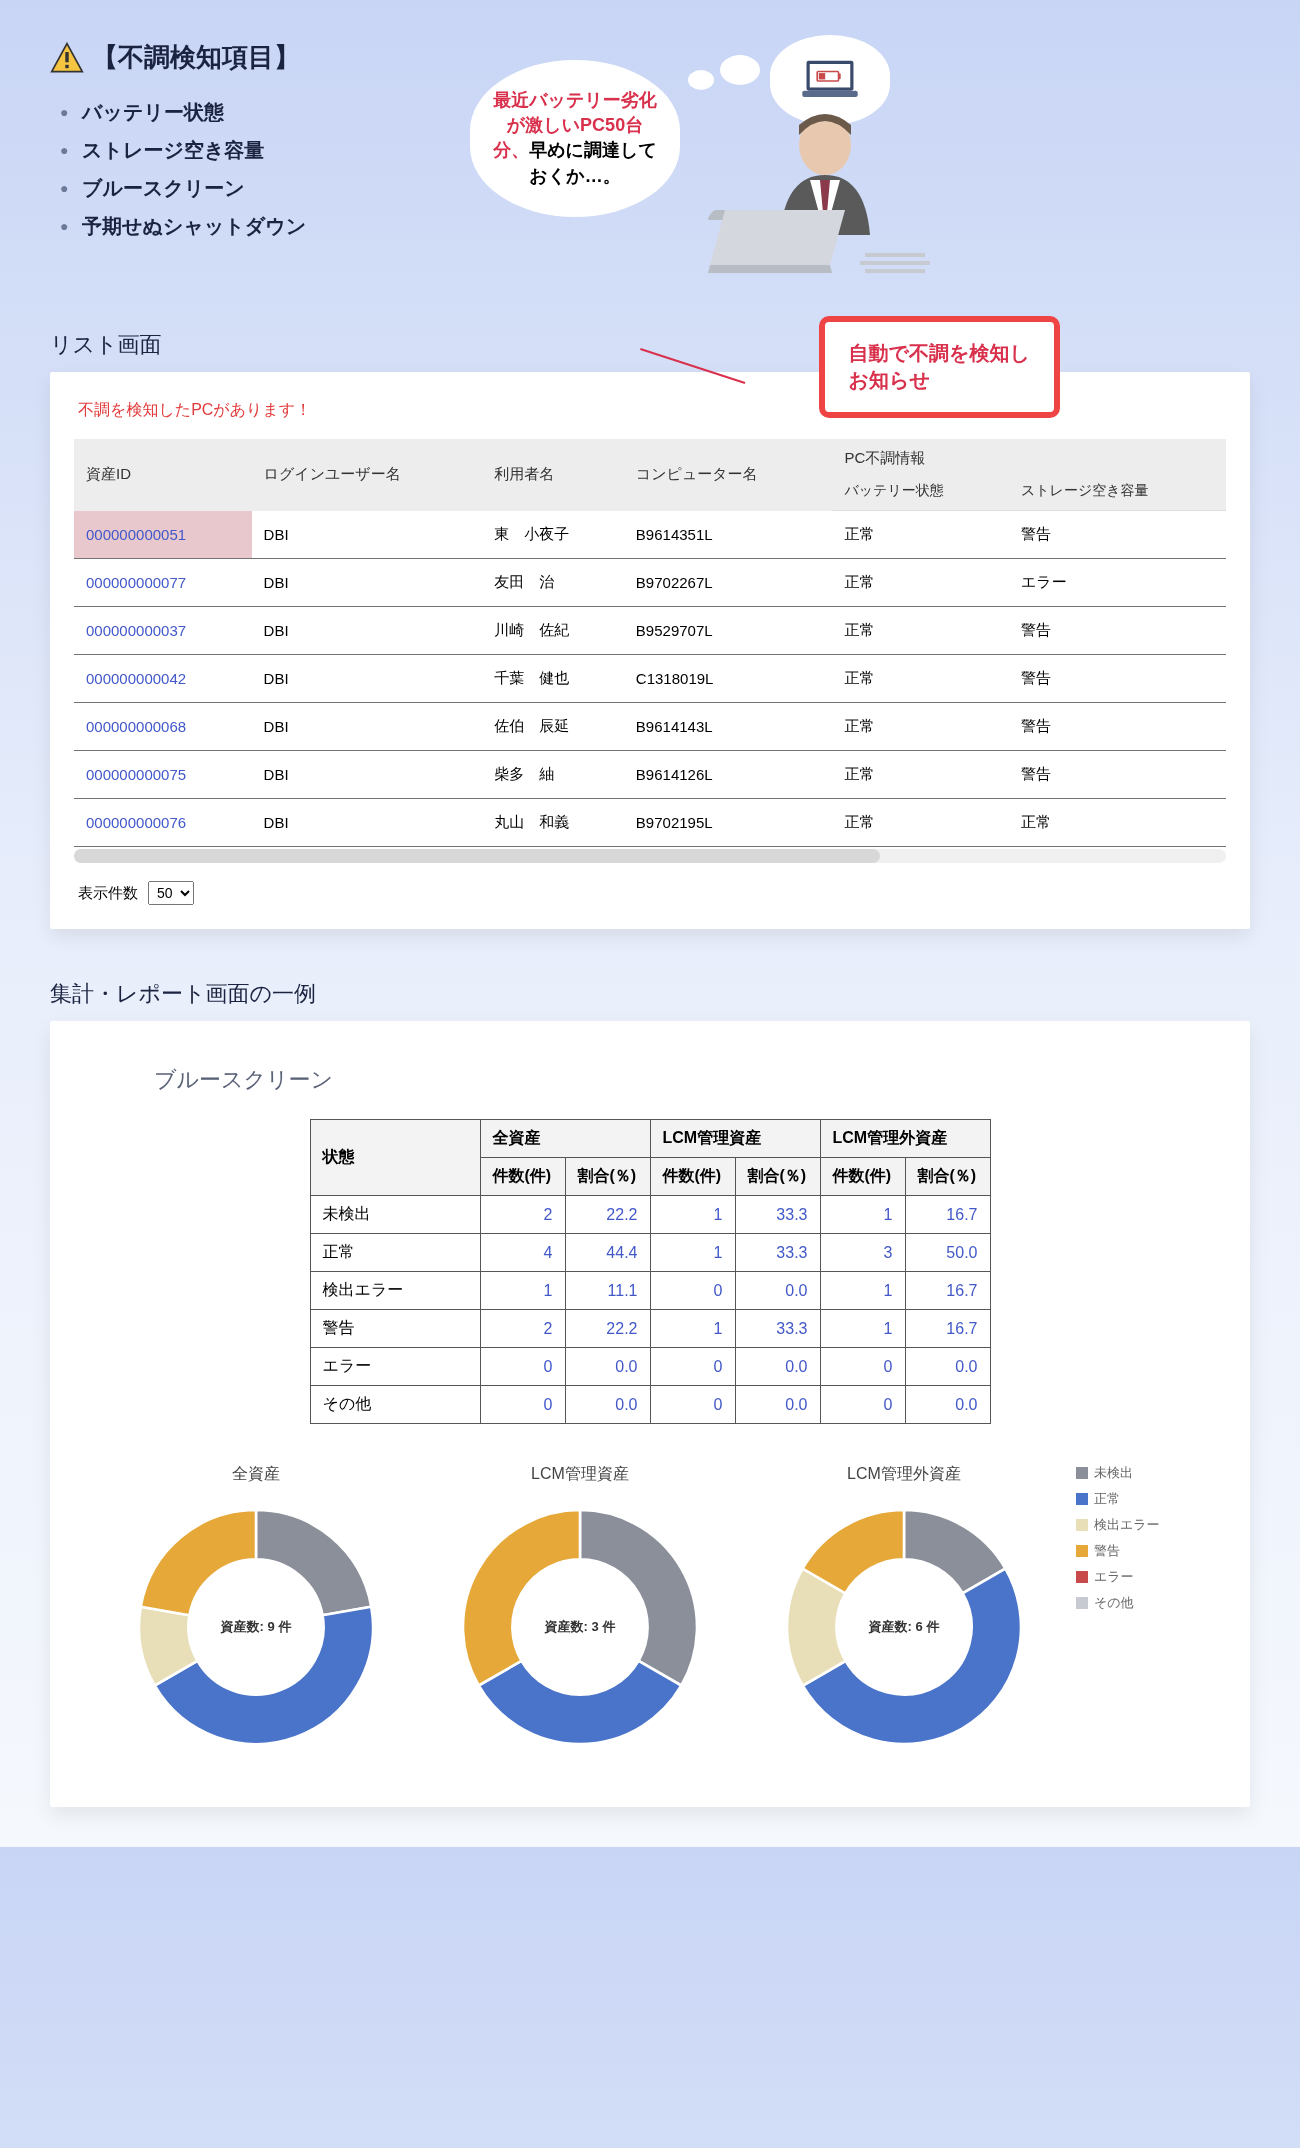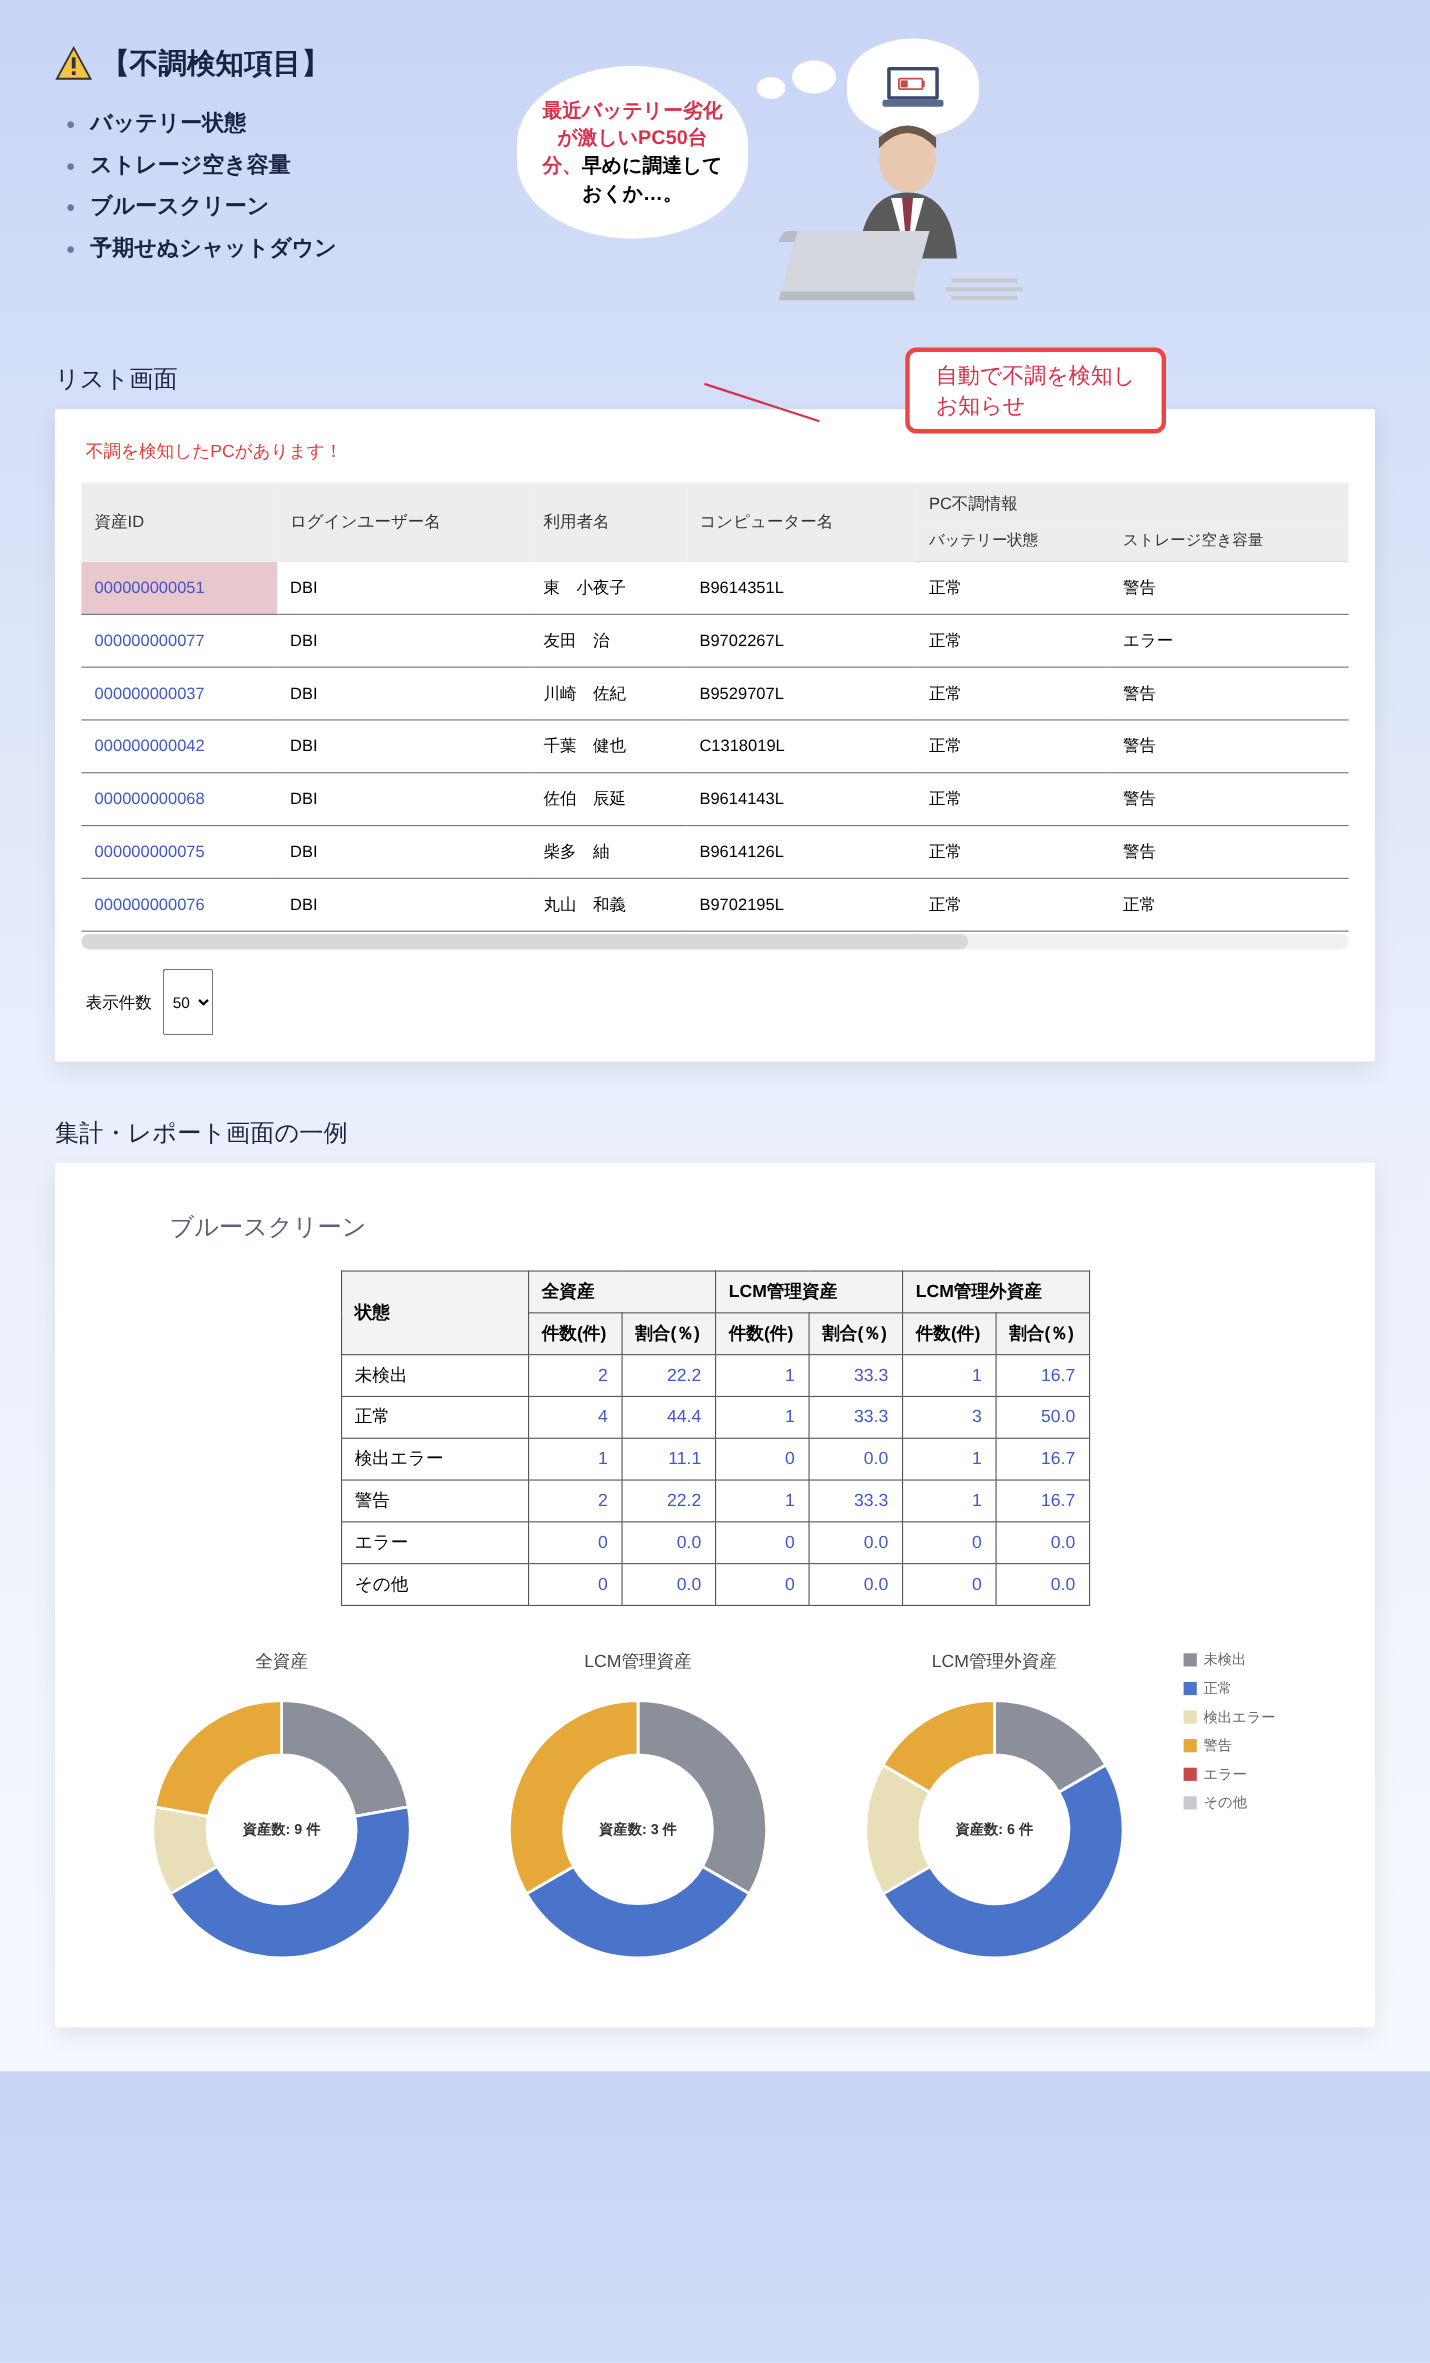--- a/index.html
+++ b/index.html
@@ -40,22 +40,22 @@
   .section-label { font-size: 22px; font-weight: normal; color: #1a2340; margin: 25px 0 12px 0; }
   .panel {
     background: #fff; border-radius: 2px;
     box-shadow: 0 8px 20px rgba(0,0,0,0.08);
     padding: 20px 24px; position: relative;
   }
 
   
   .callout {
     position: absolute; right: 190px; top: -56px;
-    background: #fff; border: 4px solid #ef4444; border-radius: 10px;
-    padding: 8px 24px; font-size: 20px; font-weight: normal; color: #d9304c;
+    background: #fff; border: 6px solid #ef4444; border-radius: 10px;
+    padding: 18px 24px; font-size: 20px; font-weight: bold; color: #d9304c;
     z-index: 5;
   }
   .callout-line {
     position:absolute; right:505px; top:10px; width:110px; height:2px;
     background:#d9304c; transform-origin:right center; transform:rotate(18deg);
     z-index:4;
   }
 
   .alert-text { color: #e23b3b; font-size: 16px; padding: 8px 4px 18px 4px; }
 
@@ -67,21 +67,21 @@
   }
   .list-table thead tr:first-child th { border-bottom: none; }
   .list-table thead tr:last-child th { font-size: 14px; padding-top:4px; }
   .list-table tbody td { padding: 14px 12px; border-bottom: 1px solid #737373; }
   .list-table tbody tr:first-child td:first-child { background: #e8c8cc; }
   .asset-link { color: #4258c9; }
   .table-scroll { height: 14px; background: #f0f0f0; border-radius: 7px; margin-top: 2px; position: relative; }
   .table-scroll-thumb { position:absolute; left:0; top:0; height:14px; width:70%; background:#d8d8d8; border-radius:7px; }
 
   .pager-row { display:flex; align-items:center; gap:10px; padding: 18px 4px 4px 4px; font-size:15px; }
-  .pager-row select { font-size:14px; padding:20px 4px; }
+  .pager-row select { font-size:14px; padding:2px 4px; }
 
   
   .report-title { font-size: 22px; color: #5a6278; font-weight: normal; padding: 24px 0 24px 80px; }
   .stat-table { margin: 0 auto 40px auto; border-collapse: collapse; font-size: 16px; }
   .stat-table th, .stat-table td { border: 1px solid #555; padding: 8px 12px; }
   .stat-table thead th { background: #f3f3f3; font-weight: bold; text-align: left; }
   .stat-table tbody td.num { text-align: right; color: #4258c9; min-width: 85px; }
   .stat-table tbody td.label { min-width: 150px; }
 
   .charts-row { display:flex; align-items:flex-start; gap:20px; padding: 0 30px 30px 30px; }

